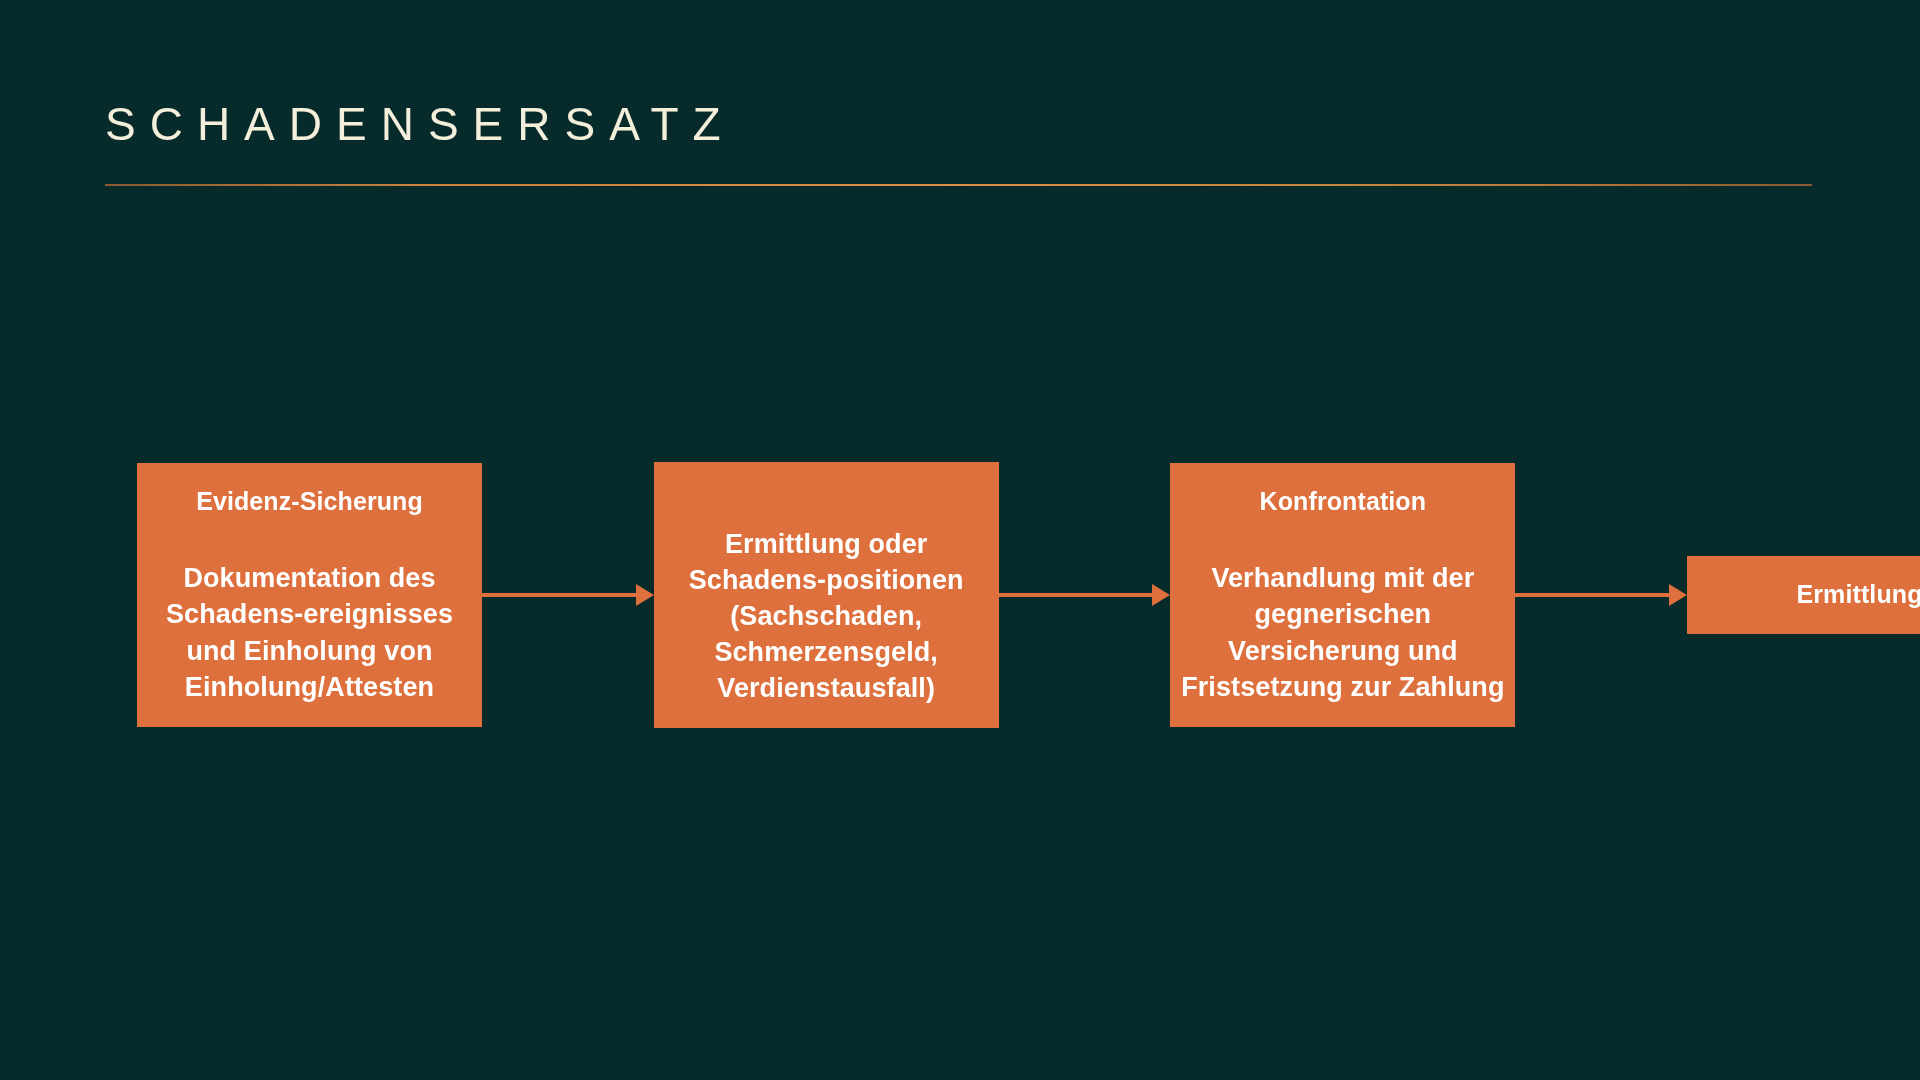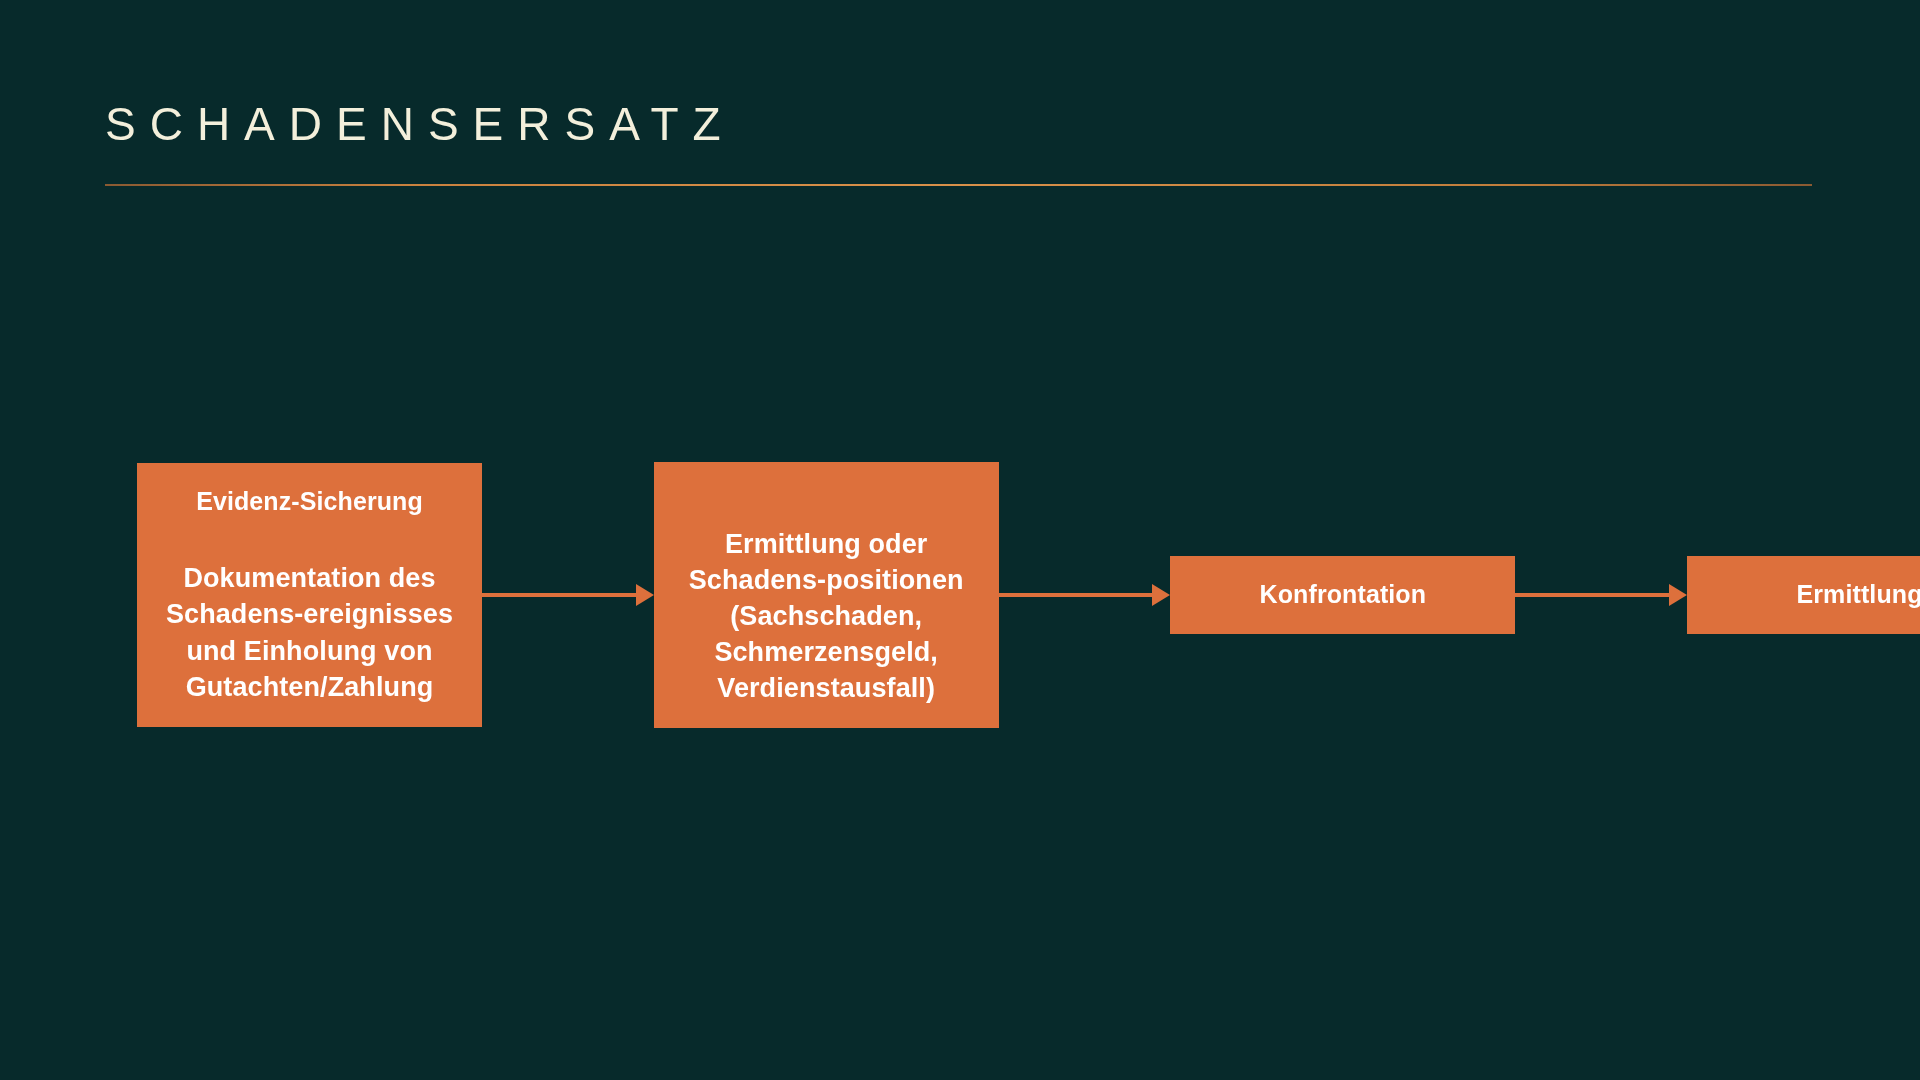--- a/index.html
+++ b/index.html
@@ -104,21 +104,21 @@
 <div class="slide">
 
   <div class="page-title">SCHADENSERSATZ</div>
 
   <div class="title-rule"></div>
 
   <div class="flow">
 
     <div class="card">
       <div class="card-title">Evidenz-Sicherung</div>
-      <div class="card-body">Dokumentation des Schadens-ereignisses und Einholung von Gutachten/Zahlung</div>
+      <div class="card-body">Dokumentation des Schadens-ereignisses und Einholung von Einholung/Attesten</div>
     </div>
 
     <div class="connector">
       <div class="arrow">
         <div class="arrow-line"></div>
         <div class="arrow-head"></div>
       </div>
     </div>
 
     <div class="card">
@@ -127,20 +127,21 @@
 
     <div class="connector">
       <div class="arrow">
         <div class="arrow-line"></div>
         <div class="arrow-head"></div>
       </div>
     </div>
 
     <div class="card">
       <div class="card-title">Konfrontation</div>
+      <div class="card-body">Verhandlung mit der gegnerischen Versicherung und Fristsetzung zur Zahlung</div>
     </div>
 
     <div class="connector">
       <div class="arrow">
         <div class="arrow-line"></div>
         <div class="arrow-head"></div>
       </div>
     </div>
 
     <div class="card">

